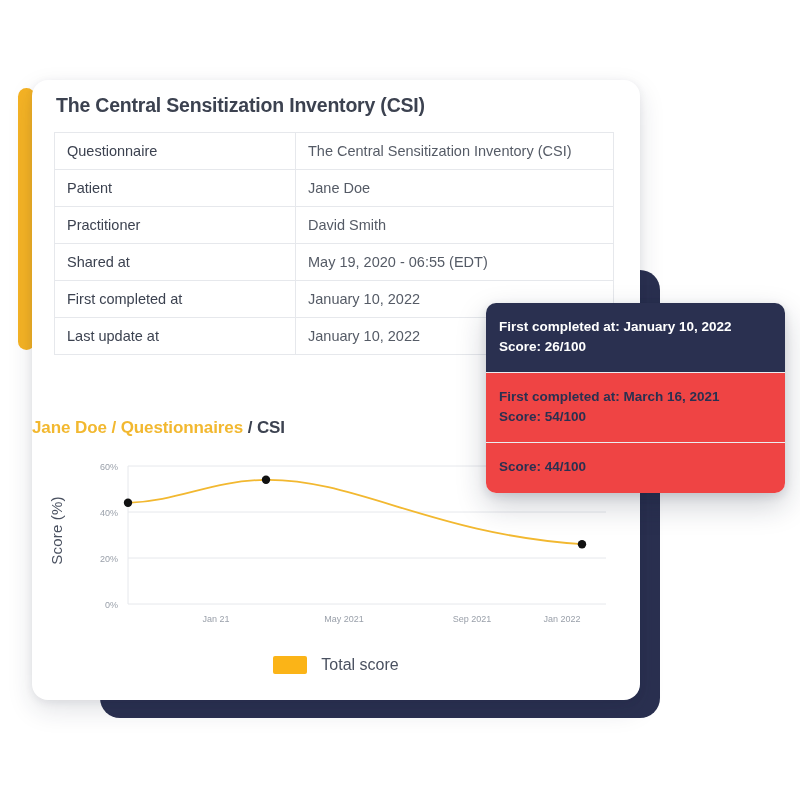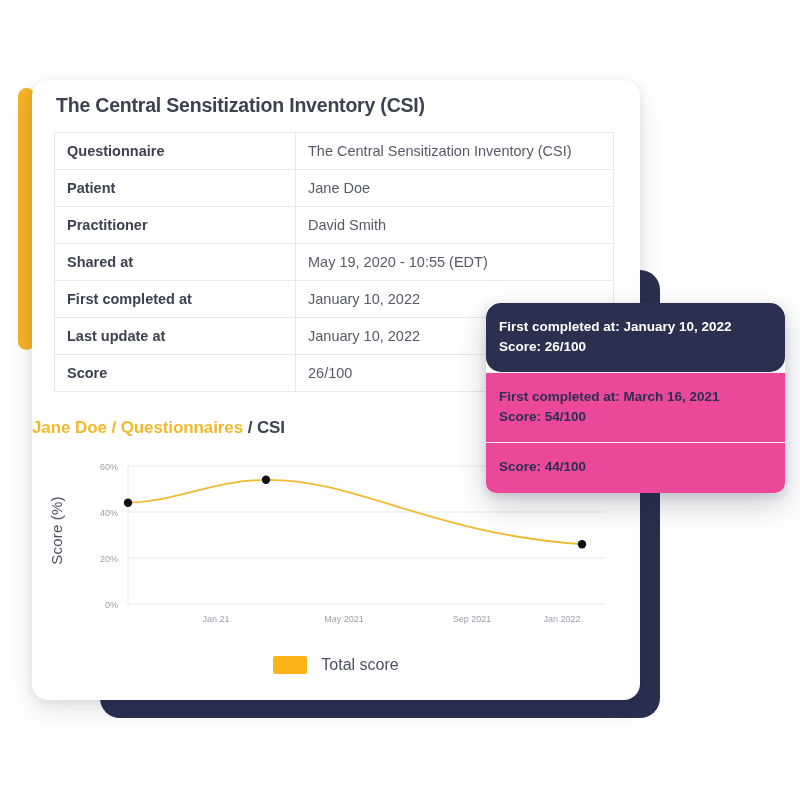--- a/index.html
+++ b/index.html
@@ -37,21 +37,21 @@
   
   .info-table{
     position:absolute;left:22px;top:52px;width:560px;
     border-collapse:collapse;table-layout:fixed;
   }
   .info-table td{
     height:36px;padding:0 0 0 12px;vertical-align:middle;
     border:1px solid #E6E8EC;
     font-size:14.5px;
   }
-  .info-table td.k{width:228px;color:#3C4250;font-weight:700;}
+  .info-table td.k{width:228px;color:#3C4250;font-weight:400;}
   .info-table td.v{color:#555B66;font-weight:400;}
 
   
   .chart-wrap{position:absolute;left:0;top:338px;width:608px;height:280px;}
   .chart-title{
     text-align:left;font-size:17px;font-weight:700;color:#3C4250;
     letter-spacing:-.1px;
   }
   .chart-title .hl{color:#F2B830;}
   .chart-svg-holder{position:relative;margin-top:16px;width:608px;height:180px;}
@@ -69,24 +69,24 @@
 
   
   .panel{
     position:absolute;left:486px;top:303px;width:299px;
     background:#ffffff;border-radius:10px;z-index:6;overflow:hidden;
     box-shadow:0 12px 30px rgba(25,30,55,.22), 0 3px 10px rgba(25,30,55,.12);
   }
   .panel-item{
     padding:14px 13px 16px 13px;
     font-size:13.5px;font-weight:700;line-height:1.45;
-    color:#2A3050;background:#ec4899;
+    color:#2A3050;background:#ef4444;
     border-top:1px solid #ECEDF1;
   }
-  .panel-item:first-child{border-top:none;border-radius:15px;}
+  .panel-item:first-child{border-top:none;}
   .panel-item.active{background:#2A3050;color:#ffffff;}
   .panel-item .ln{display:block;white-space:nowrap;}
 
   
   text{font-family:"Liberation Sans","DejaVu Sans",sans-serif;}
 </style>
 </head>
 <body>
 
 <div id="stage">
@@ -107,33 +107,29 @@
         <tr>
           <td class="k">Patient</td>
           <td class="v">Jane Doe</td>
         </tr>
         <tr>
           <td class="k">Practitioner</td>
           <td class="v">David Smith</td>
         </tr>
         <tr>
           <td class="k">Shared at</td>
-          <td class="v">May 19, 2020  - 10:55 (EDT)</td>
+          <td class="v">May 19, 2020  - 06:55 (EDT)</td>
         </tr>
         <tr>
           <td class="k">First completed at</td>
           <td class="v">January 10, 2022</td>
         </tr>
         <tr>
           <td class="k">Last update at</td>
           <td class="v">January 10, 2022</td>
-        </tr>
-        <tr>
-          <td class="k">Score</td>
-          <td class="v">26/100</td>
         </tr>
       </tbody>
     </table>
 
     <div class="chart-wrap">
 
       <div class="chart-title">
         <span class="hl">Jane Doe / Questionnaires</span><span> / CSI</span>
       </div>
 

